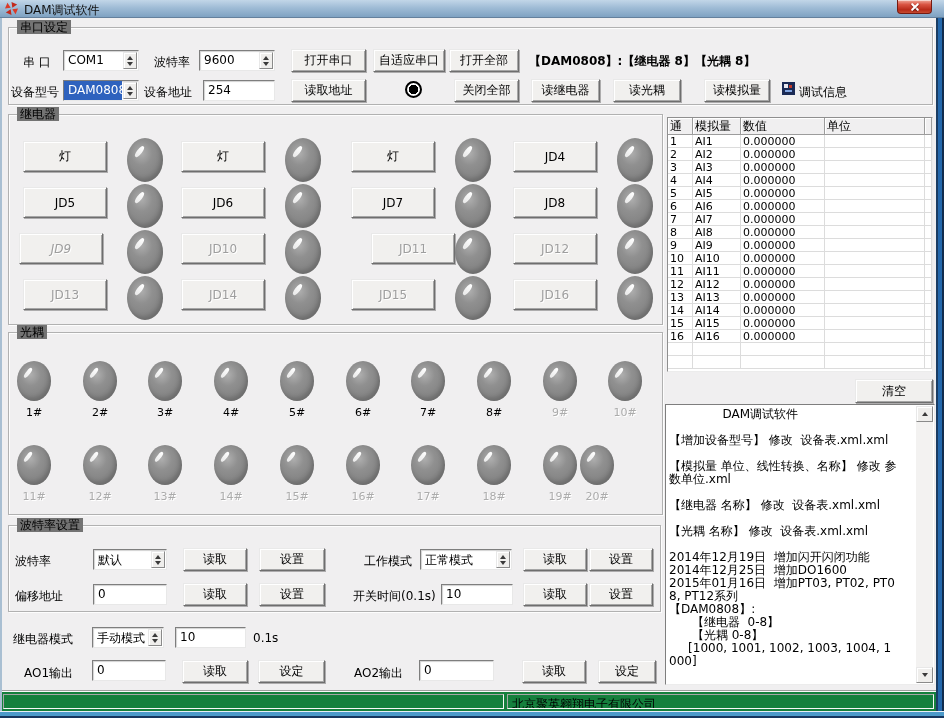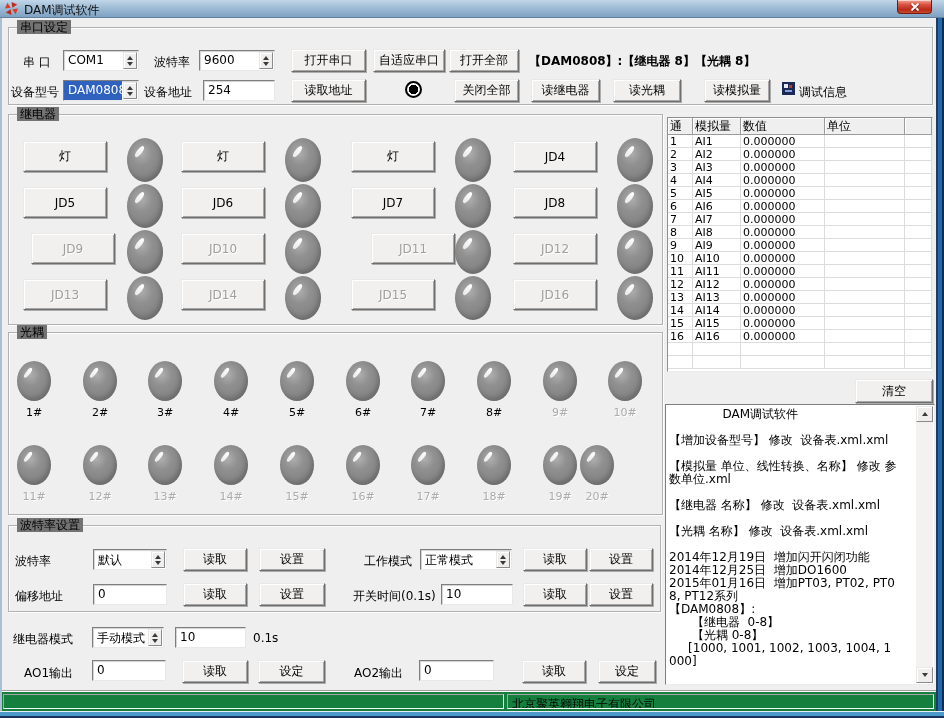--- a/index.html
+++ b/index.html
@@ -67,21 +67,21 @@
 
   
   .tblwrap { position:absolute; left:667px; top:117px; width:266px; height:255px; background:#FFF;
     border:1px solid #8F8F8F; border-bottom-color:#ECECEC; border-right-color:#ECECEC; overflow:hidden; }
   .trow { display:flex; height:13px; }
   .trow.th { height:17px; }
   .trow .c { border-right:1px solid #DCDCDC; border-bottom:1px solid #DCDCDC; padding:0 2px; font-size:11px;
     white-space:nowrap; overflow:hidden; line-height:13px; }
   .trow.th .c { background:#F0EFF0; border-right:1px solid #9C9C9C; border-bottom:1px solid #9C9C9C;
     box-shadow: inset 1px 1px 0 #FFF; font-size:12px; line-height:16px; }
-  .w0{width:25px;} .w1{width:48px;} .w2{width:84px;} .w3{width:80px;} .w4{flex:1; border-right:none;}
+  .w0{width:25px;} .w1{width:48px;} .w2{width:84px;} .w3{width:100px;} .w4{flex:1; border-right:none;}
 
   
   .logbox { position:absolute; left:665px; top:404px; width:270px; height:281px; background:#FFF;
     border:1px solid #7E7E7E; border-bottom-color:#ECECEC; border-right-color:#ECECEC; }
   .log-content { position:absolute; left:3px; top:3px; width:228px; bottom:2px; font-size:12px; line-height:13px;
     white-space:pre-wrap; word-break:break-all; overflow:hidden; }
   .vscroll { position:absolute; top:1px; right:1px; bottom:1px; width:17px; background:#F3F2F1; }
   .sb { position:absolute; left:0; right:0; height:16px; background:#EFEEEC; border:1px solid #8A8A8A;
     border-top-color:#E8E8E8; border-left-color:#E8E8E8; box-shadow: inset 1px 1px 0 #FFF;
     display:flex; align-items:center; justify-content:center; }
@@ -191,21 +191,21 @@
       <div class="btn relay-btn" style="left: 504px; top: 26px;">JD4</div>
       <div class="led" style="left: 608px; top: 23px; width: 36px; height: 44px;"></div>
       <div class="btn relay-btn" style="left: 14px; top: 72px;">JD5</div>
       <div class="led" style="left: 118px; top: 69px; width: 36px; height: 44px;"></div>
       <div class="btn relay-btn" style="left: 172px; top: 72px;">JD6</div>
       <div class="led" style="left: 276px; top: 69px; width: 36px; height: 44px;"></div>
       <div class="btn relay-btn" style="left: 342px; top: 72px;">JD7</div>
       <div class="led" style="left: 446px; top: 69px; width: 36px; height: 44px;"></div>
       <div class="btn relay-btn" style="left: 504px; top: 72px;">JD8</div>
       <div class="led" style="left: 608px; top: 69px; width: 36px; height: 44px;"></div>
-      <div class="btn relay-btn dis" style="left: 22px; top: 118px;">JD9</div>
+      <div class="btn relay-btn dis" style="left: 10px; top: 118px; font-style: italic;">JD9</div>
       <div class="led" style="left: 118px; top: 115px; width: 36px; height: 44px;"></div>
       <div class="btn relay-btn dis" style="left: 172px; top: 118px;">JD10</div>
       <div class="led" style="left: 276px; top: 115px; width: 36px; height: 44px;"></div>
       <div class="btn relay-btn dis" style="left: 362px; top: 118px;">JD11</div>
       <div class="led" style="left: 446px; top: 115px; width: 36px; height: 44px;"></div>
       <div class="btn relay-btn dis" style="left: 504px; top: 118px;">JD12</div>
       <div class="led" style="left: 608px; top: 115px; width: 36px; height: 44px;"></div>
       <div class="btn relay-btn dis" style="left: 14px; top: 164px;">JD13</div>
       <div class="led" style="left: 118px; top: 161px; width: 36px; height: 44px;"></div>
       <div class="btn relay-btn dis" style="left: 172px; top: 164px;">JD14</div>

